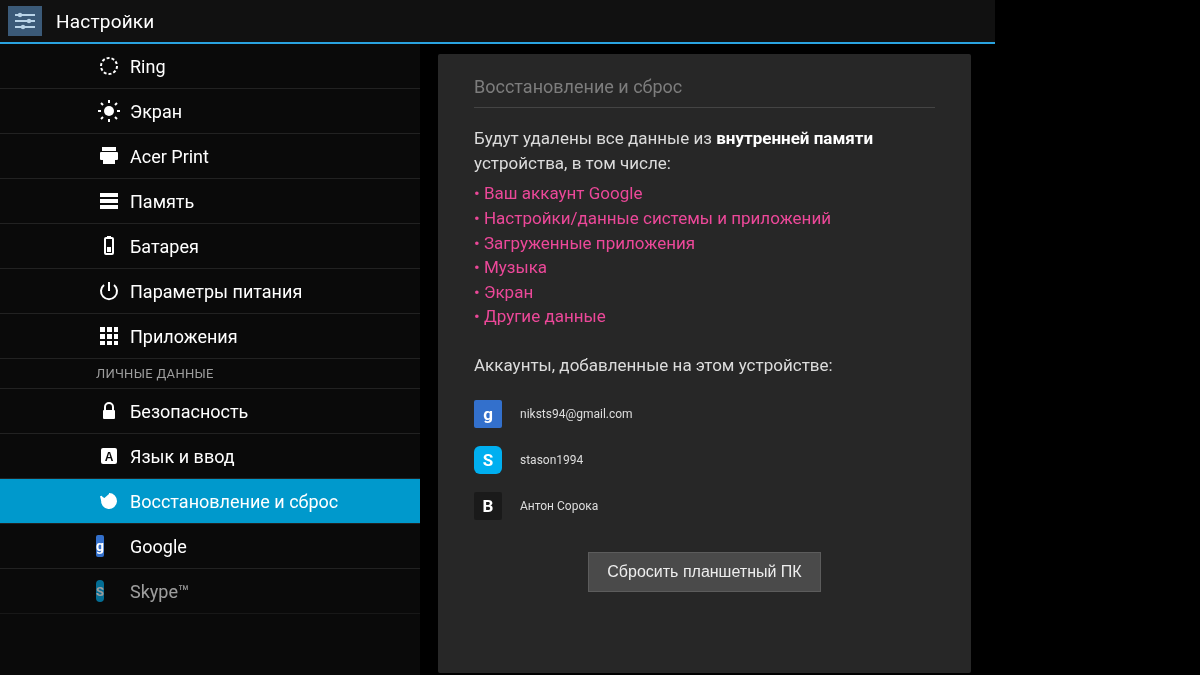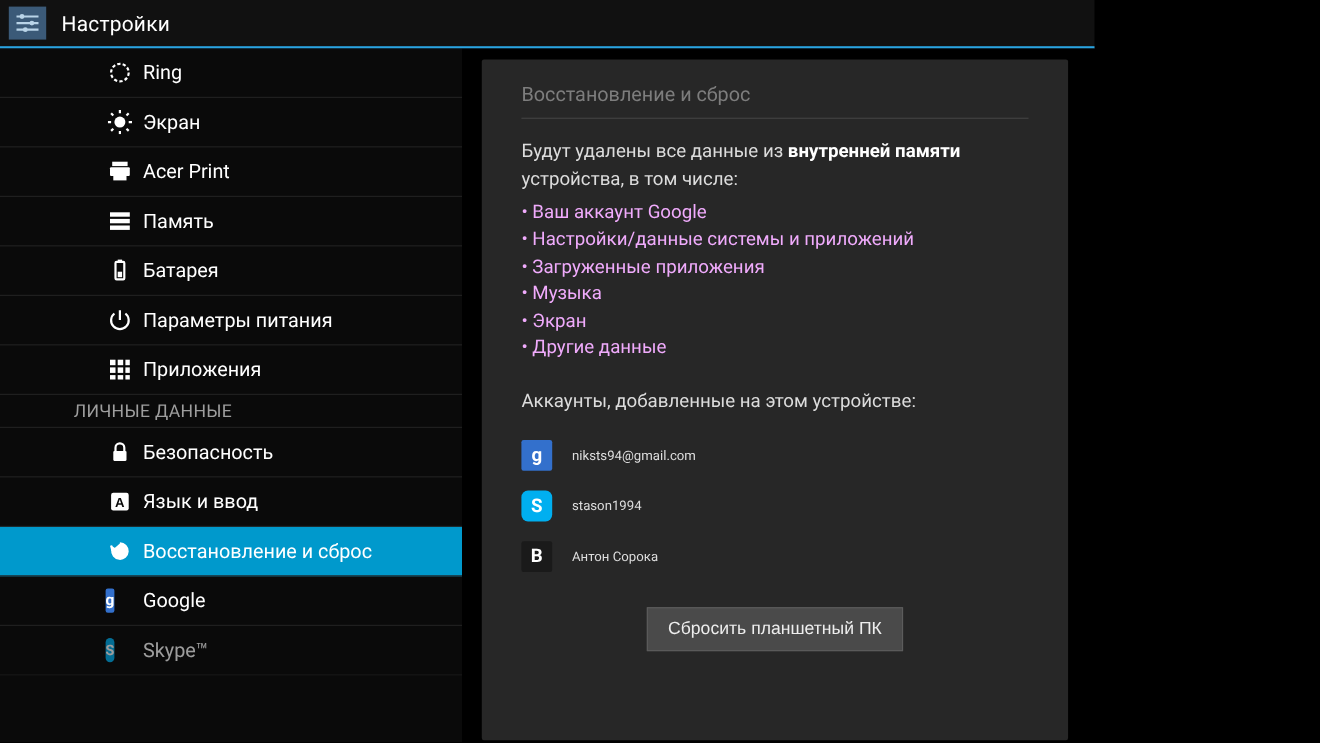--- a/index.html
+++ b/index.html
@@ -14,29 +14,29 @@
   .sidebar-list { flex: 1; overflow: hidden; }
   .sidebar-item { height: 45px; display: flex; align-items: center; padding-left: 96px; border-bottom: 1px solid #222; color: #fff; font-size: 18px; position: relative; cursor: pointer; }
   .sidebar-item .icon { position: absolute; left: 100px; width: 22px; height: 22px; display: flex; align-items: center; justify-content: center; left: 100px; }
   .sidebar-item .icon { left: 100px; }
   .sidebar-item { padding-left: 96px; }
   .sidebar-item .icon { left: 98px; }
   .sidebar-item { padding-left: 130px; }
   .sidebar-item .icon { left: 98px; }
   .sidebar-item.selected { background: #0099cc; }
   .sidebar-item.selected .icon svg * { fill: #fff; stroke: #fff; }
-  .section-header { height: 30px; display: flex; align-items: center; padding-left: 67px; font-size: 16px; color: #9e9e9e; border-bottom: 1px solid #222; letter-spacing: 0.3px; }
+  .section-header { height: 30px; display: flex; align-items: center; padding-left: 96px; font-size: 13px; color: #9e9e9e; border-bottom: 1px solid #222; letter-spacing: 0.3px; }
   .content { flex: 1; position: relative; background: #000; }
   .panel { position: absolute; left: 18px; right: 24px; top: 10px; bottom: 2px; background: #272727; border-radius: 2px; padding: 22px 36px 20px 36px; overflow: hidden; }
   .panel-title { color: #7d7d7d; font-size: 18px; margin-bottom: 10px; }
   .panel-divider { height: 1px; background: #444; margin: 8px 0 18px 0; }
   .panel p { color: #dcdcdc; font-size: 17px; line-height: 1.45; }
   .panel .intro { margin-bottom: 6px; }
   .panel .bullets { margin: 6px 0 24px 0; }
-  .panel .bullets div { color: #f0abfc; font-size: 17px; line-height: 1.45; }
+  .panel .bullets div { color: #ec4899; font-size: 17px; line-height: 1.45; }
   .panel .accounts-label { margin-bottom: 16px; }
   .account-row { display: flex; align-items: center; height: 40px; margin-bottom: 6px; }
   .account-icon { width: 28px; height: 28px; margin-right: 18px; display: flex; align-items: center; justify-content: center; font-weight: bold; font-size: 17px; color: #fff; border-radius: 2px; }
   .gicon { background: #3370cc; }
   .sicon { background: #00aff0; border-radius: 6px; }
   .vicon { background: #1a1a1a; color: #fff; }
   .account-name { color: #ddd; font-size: 12px; }
   .reset-btn-wrap { width: 100%; display: flex; justify-content: center; margin-top: 26px; }
   .reset-btn { background: #4a4a4a; color: #eee; font-size: 16px; padding: 10px 18px; border: 1px solid #5c5c5c; cursor: pointer; }
   b { font-weight: bold; color: #fff; }

